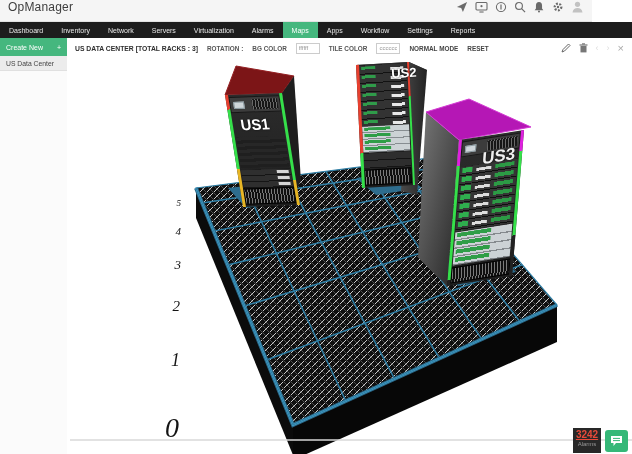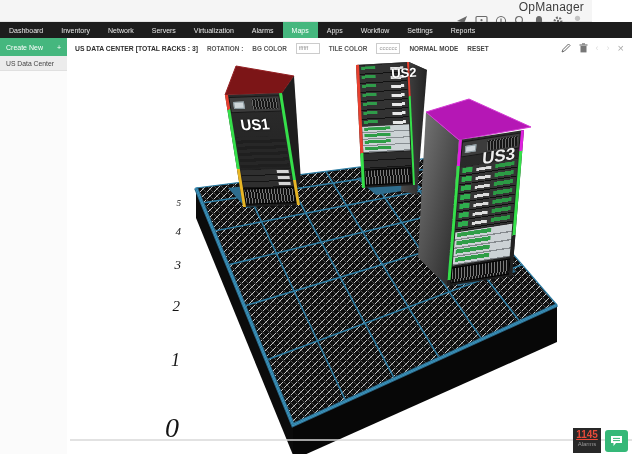--- a/index.html
+++ b/index.html
@@ -2,22 +2,22 @@
 <html><head>
 <meta charset="utf-8">
 <style>
   * { margin:0; padding:0; box-sizing:border-box; }
   html,body { width:632px; height:454px; overflow:hidden; background:#fff;
               font-family:"Liberation Sans", sans-serif; position:relative; }
 
   
   .titlebar { position:absolute; left:0; top:0; width:592px; height:22px;
               background:#f5f5f5; border-bottom:1px solid #e2e2e2;
-              display:flex; align-items:flex-end; justify-content:space-between;
-              padding:0 8px; z-index:20;flex-direction:column; }
+              display:flex; align-items:flex-start; justify-content:space-between;
+              padding:0 8px; z-index:20; }
   .app-name { font-size:12px; color:#3d3d3d; letter-spacing:.2px; }
   .tb-icons { display:flex; align-items:center; gap:7px; }
   .tb-icons svg { display:block; }
 
   
   .navbar { position:absolute; left:0; top:22px; width:632px; height:16px;
             background:#1d1d1d; display:flex; align-items:stretch; z-index:20; }
   .nav-tab { color:#e8e8e8; font-size:7px; padding:0 9px; display:flex;
              align-items:center; cursor:pointer; white-space:nowrap; }
   .nav-tab.active { background:#45b77e; color:#fff; }
@@ -315,21 +315,21 @@
     <div class="c2"></div>
     <div class="c3"></div>
   </div>
   <div class="us3-trays">
       <div class="bar"></div>
     </div>
   <div class="vent"></div>
 </div>
 
 <div class="alarm-badge">
-  <div class="alarm-num">1145</div>
+  <div class="alarm-num">3242</div>
   <div class="alarm-sub">Alarms</div>
 </div>
 <div class="feedback-btn">
   <svg width="13" height="12" viewBox="0 0 13 12">
     <path d="M1,1 h11 v7 h-6 l-2.5,3 v-3 h-2.5 Z" fill="#fff"></path>
     <line x1="3" y1="3.4" x2="10" y2="3.4" stroke="#35b878" stroke-width="1"></line>
     <line x1="3" y1="5.6" x2="10" y2="5.6" stroke="#35b878" stroke-width="1"></line>
   </svg>
 </div>
 

